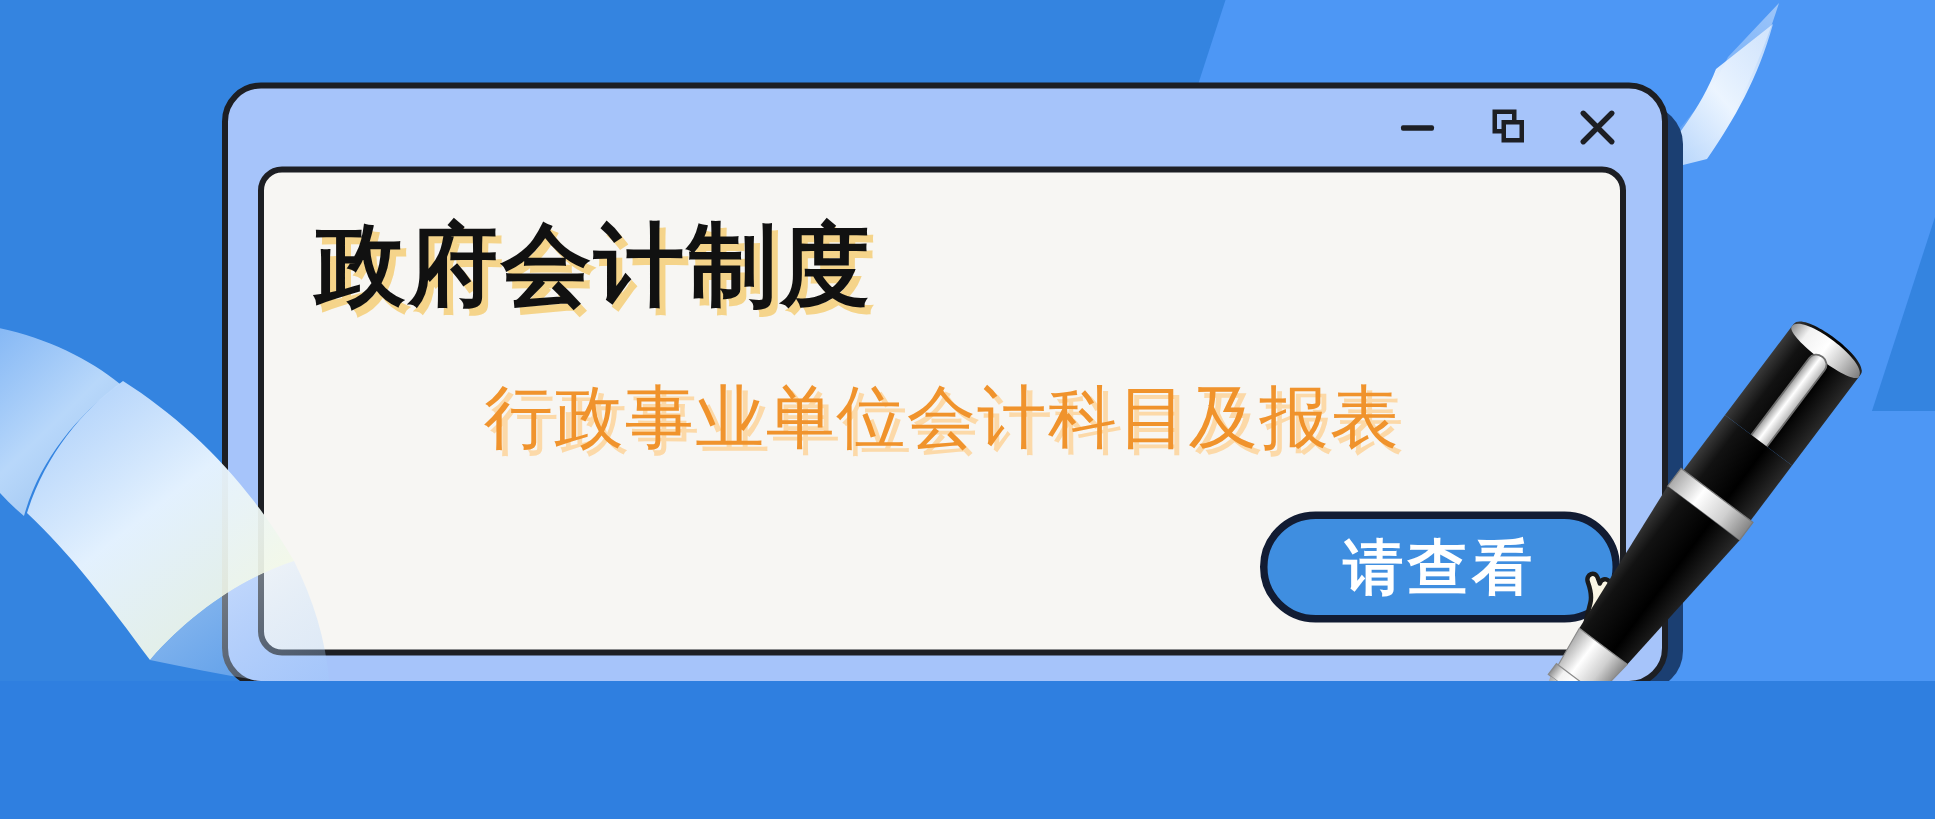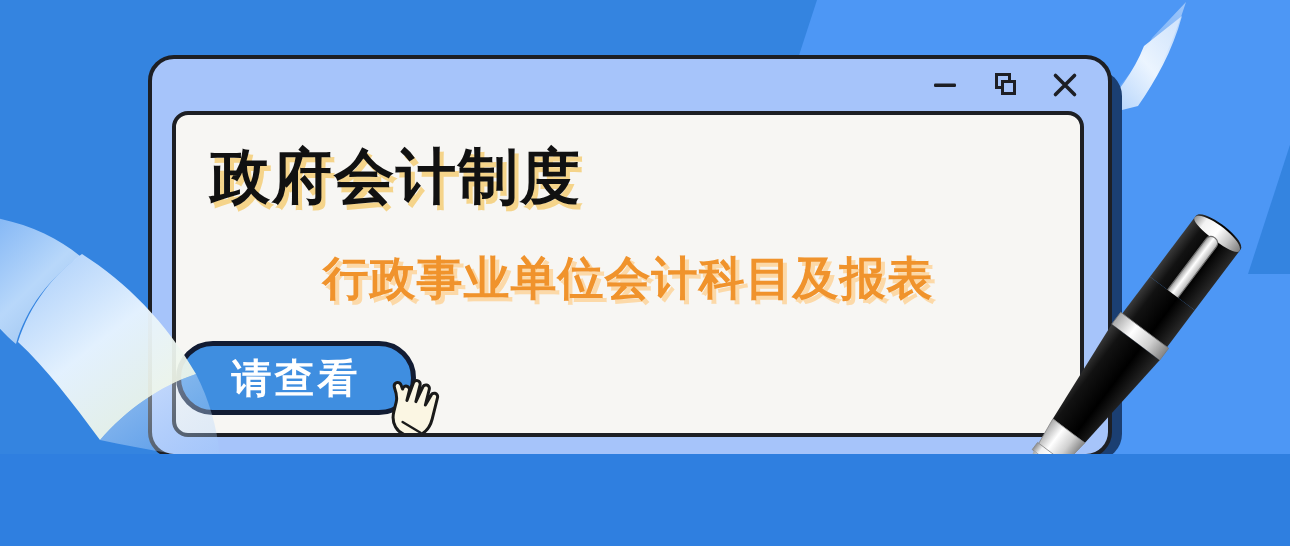--- a/index.html
+++ b/index.html
@@ -130,35 +130,35 @@
     text-shadow: 4px 5px 0 #f5d48a;
     white-space: nowrap;
   }
   .title-sub {
     position: absolute;
     left: 0;
     right: 0;
     top: 133px;
     text-align: center;
     font-size: 46px;
-    font-weight: bold;
+    font-weight: normal;
     letter-spacing: 1px;
     color: #f0932c;
     text-shadow: 4px 4px 0 #fcd9a8;
     white-space: nowrap;
   }
 
   
   .cta-wrap {
     position: absolute;
     left: 0;
     right: 0;
     top: 226px;
     display: flex;
-    justify-content: flex-start;
+    justify-content: flex-end;
   }
   .cta {
     position: relative;
     display: inline-flex;
     align-items: center;
     justify-content: center;
     width: 240px;
     height: 74px;
     box-sizing: border-box;
     background: #3f8ee0;

